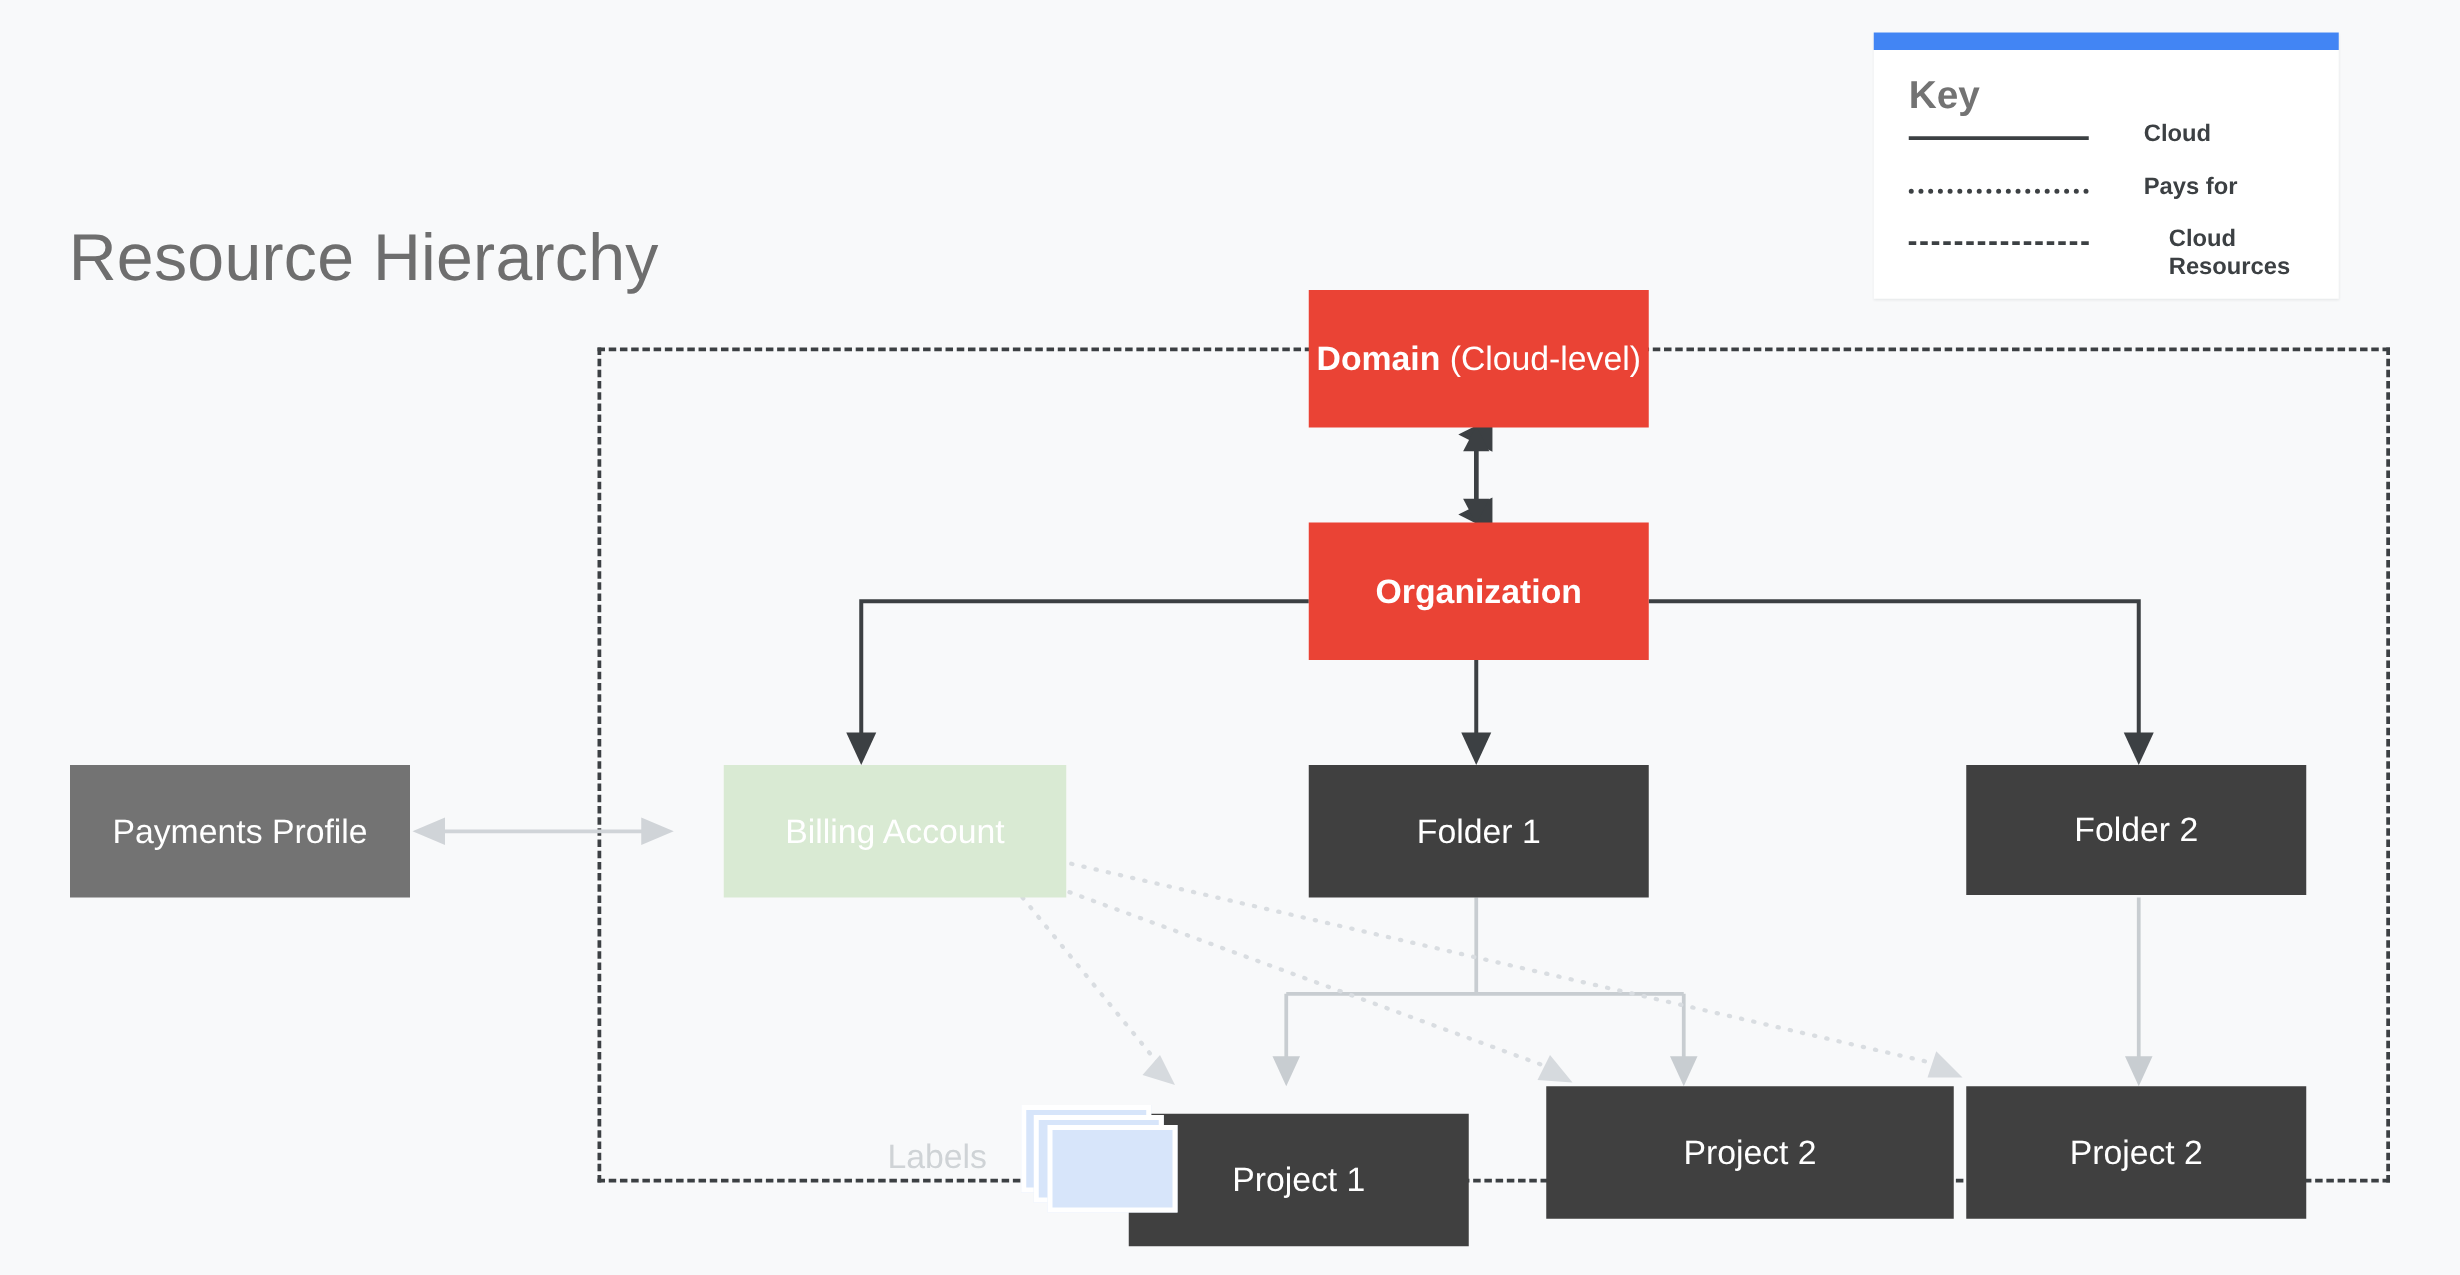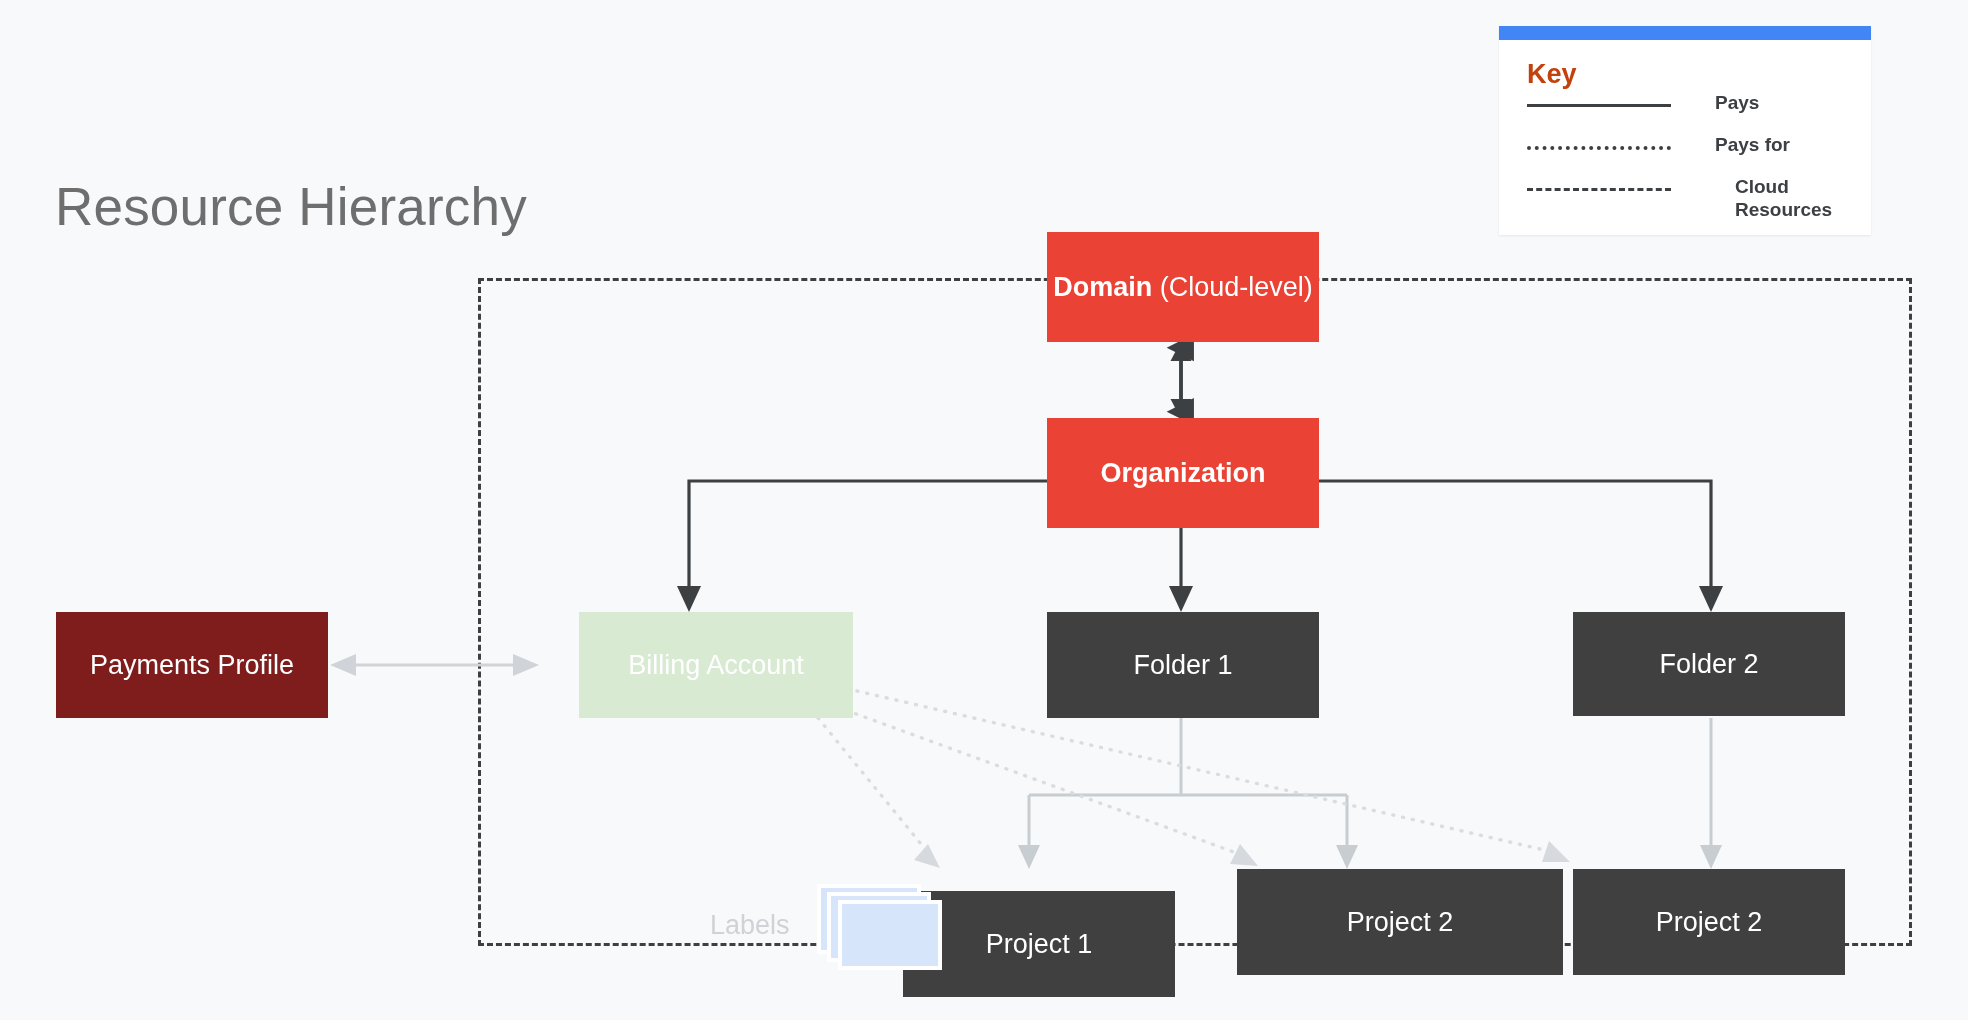--- a/index.html
+++ b/index.html
@@ -44,22 +44,22 @@
   #legend-topbar {
     height: 14px;
     background: #4285f4;
     width: 100%;
   }
   #legend-body {
     padding: 14px 0 14px 0;
     position: relative;
   }
   #legend-title {
-    color: #c2410c;
-    font-size: 27px;
+    color: #737373;
+    font-size: 31px;
     font-weight: 700;
     margin: 6px 0 4px 28px;
     line-height: 1.05;
   }
   .legend-row {
     display: flex;
     align-items: flex-start;
     margin: 0 0 0 28px;
     min-height: 34px;
   }
@@ -109,21 +109,21 @@
     font-size: 26px;
     color: #ffffff;
     line-height: 1.2;
     white-space: nowrap;
   }
   .node-red { background: #ea4335; }
   .node-red .node-label { font-weight: 700; font-size: 27px; }
   .node-red .node-label .sub { font-weight: 400; }
   .node-green { background: #d9ead3; }
   .node-blue  { background: #404040; }
-  .node-cream { background: #7f1d1d; }
+  .node-cream { background: #737373; }
   .node-green .node-label,
   .node-blue  .node-label,
   .node-cream .node-label { font-weight: 400; font-size: 27px; color: #ffffff; }
 
   #node-domain       { left: 1047px; top: 232px;  width: 272px; height: 110px; }
   #node-organization { left: 1047px; top: 418px;  width: 272px; height: 110px; }
   #node-payments     { left: 56px;   top: 612px;  width: 272px; height: 106px; }
   #node-billing      { left: 539px;  top: 612px;  width: 274px; height: 106px; margin-left: 40px; }
   #node-folder1      { left: 1047px; top: 612px;  width: 272px; height: 106px; }
   #node-folder2      { left: 1573px; top: 612px;  width: 272px; height: 104px; }
@@ -173,21 +173,21 @@
 
   <div id="page-title">Resource Hierarchy</div>
 
   <div id="legend">
     <div id="legend-topbar"></div>
     <div id="legend-body">
       <div id="legend-title">Key</div>
 
       <div class="legend-row" id="legend-row-owns">
         <div class="legend-swatch sw-solid"></div>
-        <div class="legend-label">Pays</div>
+        <div class="legend-label">Cloud</div>
       </div>
 
       <div class="legend-row" id="legend-row-pays">
         <div class="legend-swatch sw-dotted"></div>
         <div class="legend-label">Pays for</div>
       </div>
 
       <div class="legend-row" id="legend-row-cloud">
         <div class="legend-swatch sw-dashed"></div>
         <div class="legend-label">Cloud Resources</div>

